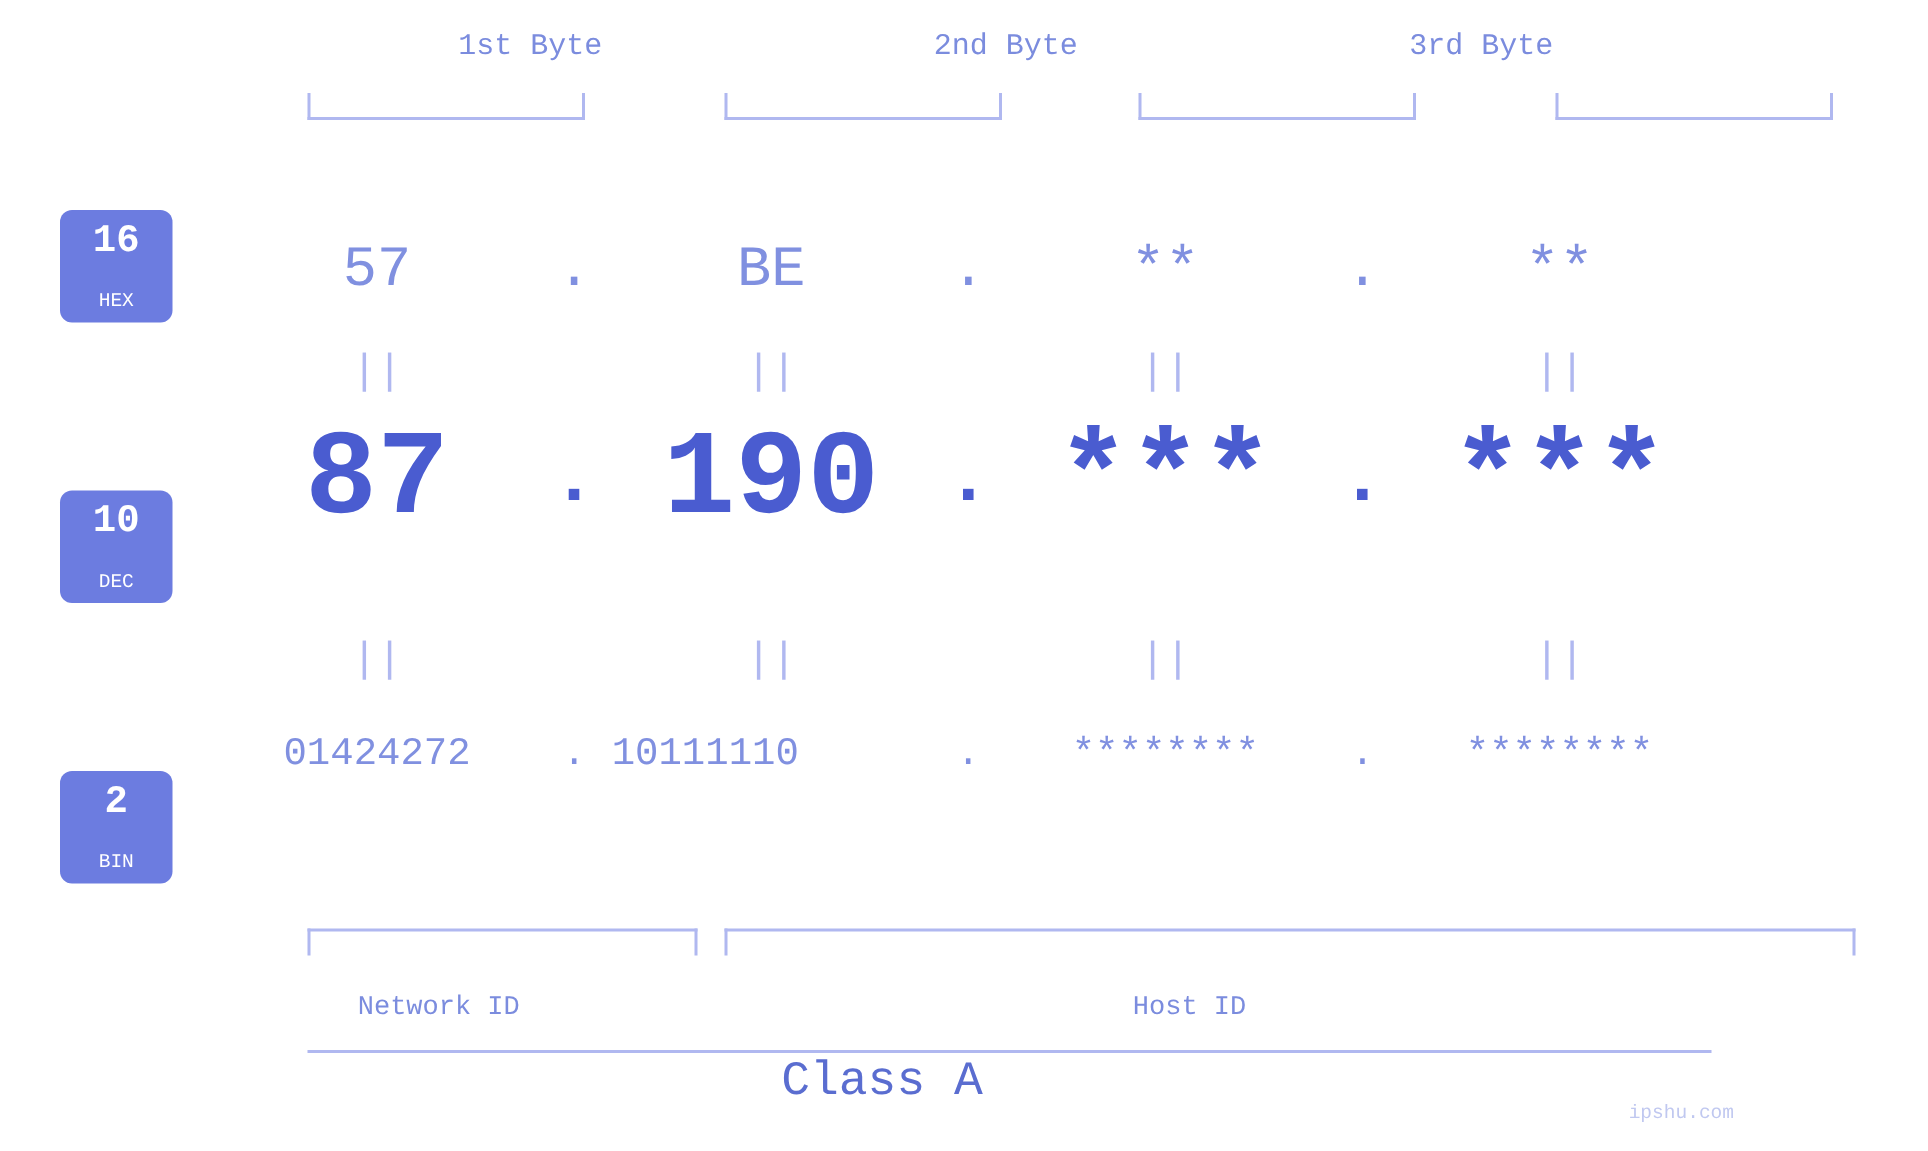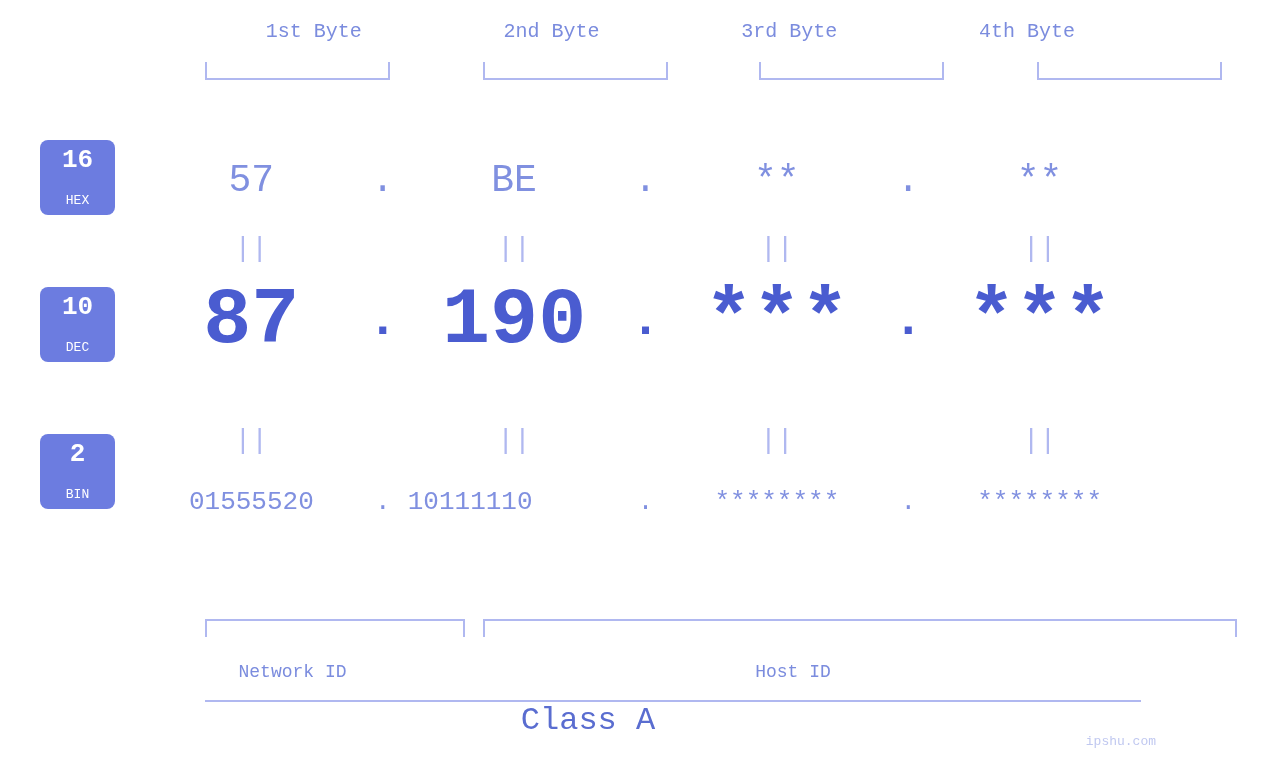--- a/index.html
+++ b/index.html
@@ -37,21 +37,21 @@
       font-family: 'Courier New', Courier, monospace;
     }
 
     
     .base-labels {
       position: absolute;
       left: 40px;
       top: 140px;
       display: flex;
       flex-direction: column;
-      gap: 72px;
+      gap: 112px;
     }
 
     .base-badge {
       width: 75px;
       height: 75px;
       background: #6c7ce0;
       border-radius: 8px;
       display: flex;
       flex-direction: column;
       align-items: center;
@@ -177,21 +177,20 @@
   </style>
 </head>
 <body>
 
 <div class="main-container">
 
   <div class="byte-headers">
     <div class="byte-header">1st Byte</div>
     <div class="byte-header">2nd Byte</div>
     <div class="byte-header">3rd Byte</div>
-    <div class="byte-header">4th Byte</div>
   </div>
 
   <div class="top-bracket top-b1"></div>
   <div class="top-bracket top-b2"></div>
   <div class="top-bracket top-b3"></div>
   <div class="top-bracket top-b4"></div>
 
   <div class="base-labels">
     <div class="base-badge">
       <span class="base-number">16</span>
@@ -286,21 +285,21 @@
       <span class="equals-sign">||</span>
     </div>
     <div style="width:50px;"></div>
     <div style="flex:1; text-align:center;">
       <span class="equals-sign">||</span>
     </div>
   </div>
 
   <div style="position:absolute; top:462px; left:145px; right:30px; display:flex; align-items:center; height:80px;">
     <div style="flex:1; text-align:center;">
-      <span class="bin-val">01555520</span>
+      <span class="bin-val">01424272</span>
     </div>
     <div style="width:50px; text-align:center;">
       <span class="bin-dot">.</span>
     </div>
     <div style="flex:1; ">
       <span class="bin-val">10111110</span>
     </div>
     <div style="width:50px; text-align:center;">
       <span class="bin-dot">.</span>
     </div>

